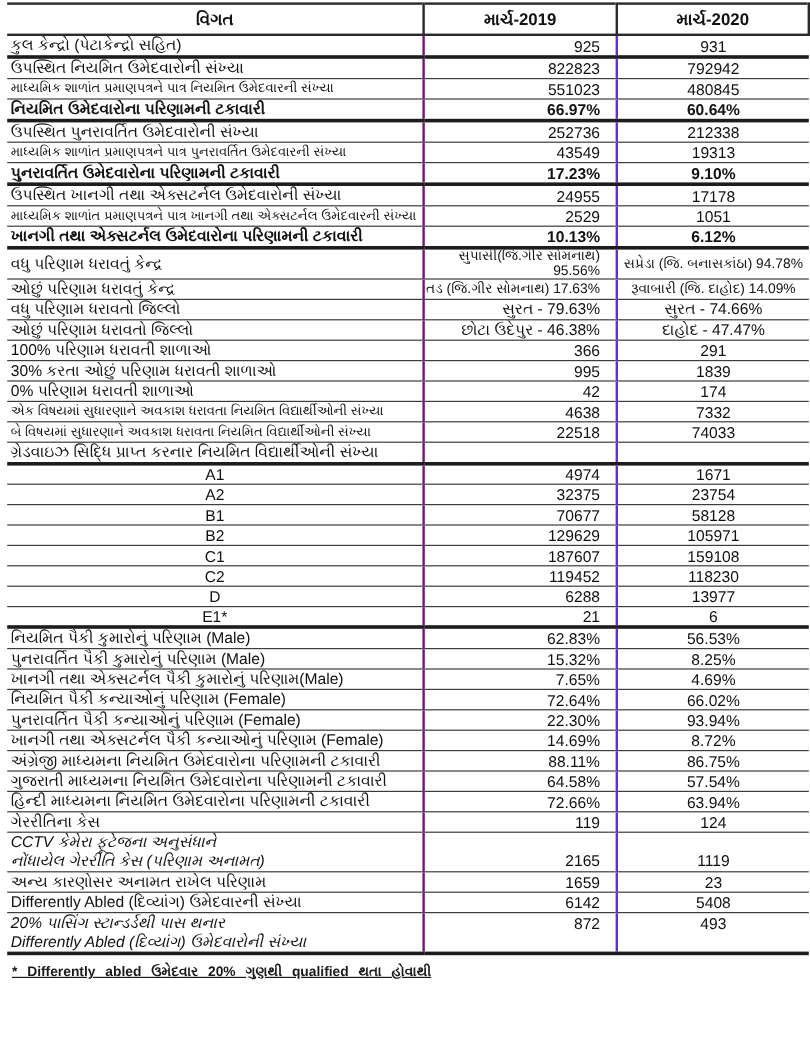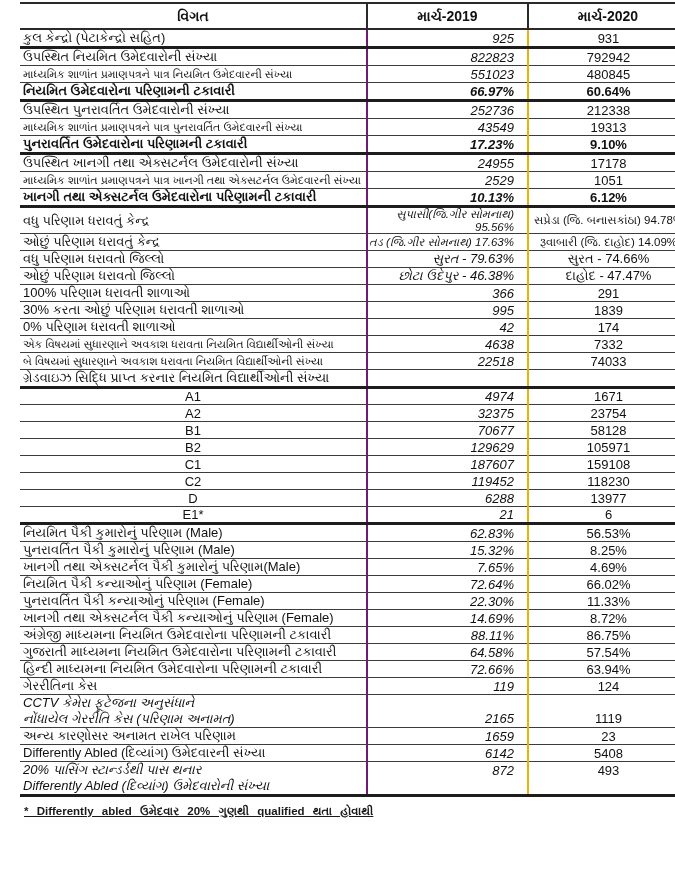--- a/index.html
+++ b/index.html
@@ -10,21 +10,21 @@
   body {
     width: 675px;
     height: 880px;
     font-family: "Liberation Sans", sans-serif;
     color: #111111;
     overflow: hidden;
   }
   .page {
     width: 544px;
     box-sizing: border-box;
-    padding: 2px 3px 0 20px;
+    padding: 2px 3px 0 6px;
   }
   table.results {
     border-collapse: collapse;
     table-layout: fixed;
     width: 668px;
     border-top: 2px solid #2a2a2a;
   }
   col.col-label { width: 347px; }
   col.col-2019  { width: 161px; }
   col.col-2020  { width: 160px; }
@@ -45,21 +45,21 @@
   tbody tr.tall { height: 33px; }
 
   tbody td {
     padding: 0;
     font-size: 13px;
     border-bottom: 1.5px solid #3c3c3c;
     vertical-align: middle;
     overflow: hidden;
   }
   tbody td.c1 { border-right: 2px solid #701a75; }
-  tbody td.c2 { border-right: 2px solid #eab308; font-style: italic; }
+  tbody td.c2 { border-right: 2px solid #6d28d9; }
 
   tbody td.label {
     text-align: left;
     padding-left: 3px;
     white-space: nowrap;
   }
   tbody td.label.center { text-align: center; padding-left: 0; }
   tbody td.label.wrap { white-space: pre-line; line-height: 1.22; font-style: italic; }
 
   tbody td.val2019 { text-align: right; padding-right: 13px; }
@@ -257,21 +257,21 @@
           <td class="c3 val2020">4.69%</td>
         </tr>
         <tr>
           <td class="c1 label">નિયમિત પૈકી કન્યાઓનું પરિણામ (Female)</td>
           <td class="c2 val2019">72.64%</td>
           <td class="c3 val2020">66.02%</td>
         </tr>
         <tr>
           <td class="c1 label">પુનરાવર્તિત પૈકી કન્યાઓનું પરિણામ (Female)</td>
           <td class="c2 val2019">22.30%</td>
-          <td class="c3 val2020">11.33%</td>
+          <td class="c3 val2020">93.94%</td>
         </tr>
         <tr>
           <td class="c1 label">ખાનગી તથા એક્સટર્નલ પૈકી કન્યાઓનું  પરિણામ (Female)</td>
           <td class="c2 val2019">14.69%</td>
           <td class="c3 val2020">8.72%</td>
         </tr>
         <tr>
           <td class="c1 label">અંગ્રેજી માધ્યમના નિયમિત ઉમેદવારોના પરિણામની ટકાવારી</td>
           <td class="c2 val2019">88.11%</td>
           <td class="c3 val2020">86.75%</td>

